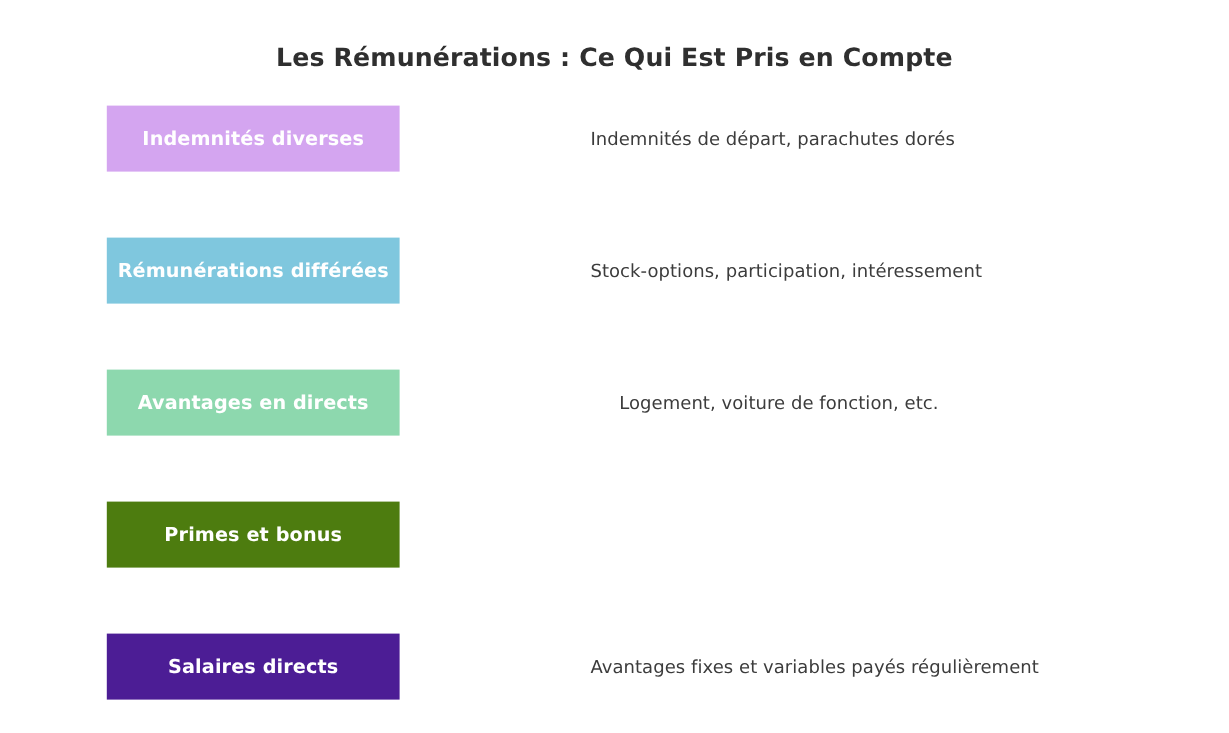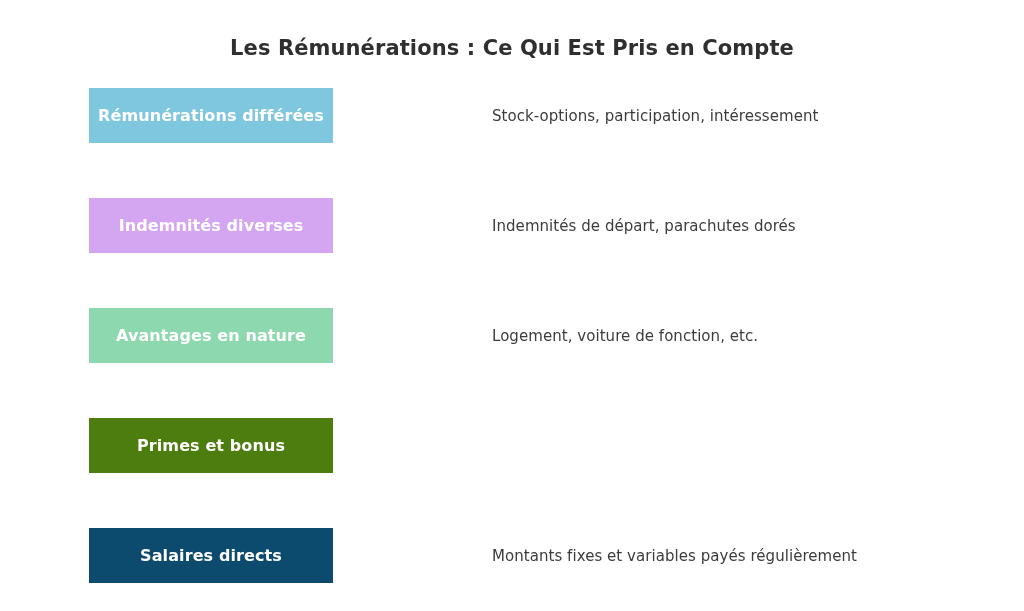--- a/index.html
+++ b/index.html
@@ -85,46 +85,46 @@
   }
 </style>
 </head>
 <body style="background-color: rgb(255, 255, 255);">
 
 <div id="page-title" style="color: rgb(47, 47, 47);">Les Rémunérations : Ce Qui Est Pris en Compte</div>
 
 <div id="rows">
 
   <div class="row">
+    <div class="category-bar" style="background-color: rgb(212, 165, 240);">
+      <span class="category-label" style="color: rgb(255, 255, 255);">Indemnités diverses</span>
+    </div>
+    <div class="description" style="color: rgb(60, 60, 60);">Indemnités de départ, parachutes dorés</div>
+  </div>
+
+  <div class="row">
     <div class="category-bar" style="background-color: rgb(127, 199, 222);">
       <span class="category-label" style="color: rgb(255, 255, 255);">Rémunérations différées</span>
     </div>
     <div class="description" style="color: rgb(60, 60, 60);">Stock-options, participation, intéressement</div>
   </div>
 
   <div class="row">
-    <div class="category-bar" style="background-color: rgb(212, 165, 240);">
-      <span class="category-label" style="color: rgb(255, 255, 255);">Indemnités diverses</span>
+    <div class="category-bar" style="background-color: rgb(141, 216, 174);">
+      <span class="category-label" style="color: rgb(255, 255, 255);">Avantages en directs</span>
     </div>
-    <div class="description" style="color: rgb(60, 60, 60);">Indemnités de départ, parachutes dorés</div>
-  </div>
-
-  <div class="row">
-    <div class="category-bar" style="background-color: rgb(141, 216, 174);">
-      <span class="category-label" style="color: rgb(255, 255, 255);">Avantages en nature</span>
-    </div>
-    <div class="description" style="color: rgb(60, 60, 60);">Logement, voiture de fonction, etc.</div>
+    <div class="description" style="color: rgb(60, 60, 60); margin-left: 24px;">Logement, voiture de fonction, etc.</div>
   </div>
 
   <div class="row">
     <div class="category-bar" style="background-color: #4d7c0f;">
       <span class="category-label" style="color: rgb(255, 255, 255);">Primes et bonus</span>
     </div>
   </div>
 
   <div class="row">
-    <div class="category-bar" style="background-color: #0c4a6e;">
+    <div class="category-bar" style="background-color: #4c1d95;">
       <span class="category-label" style="color: rgb(255, 255, 255);">Salaires directs</span>
     </div>
-    <div class="description" style="color: rgb(60, 60, 60);">Montants fixes et variables payés régulièrement</div>
+    <div class="description" style="color: rgb(60, 60, 60);">Avantages fixes et variables payés régulièrement</div>
   </div>
 
 </div>
 
 </body></html>

